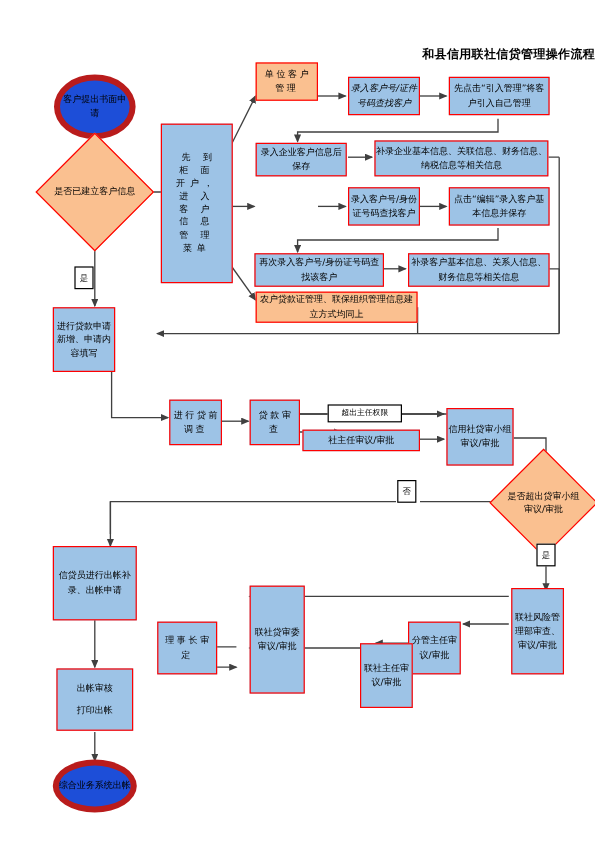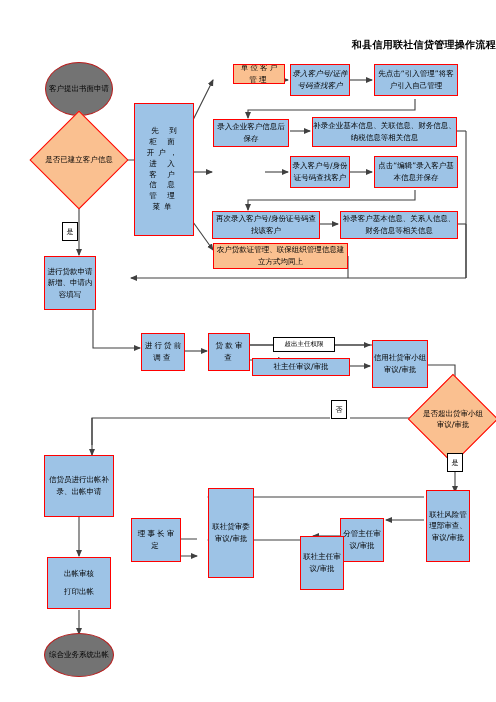--- a/index.html
+++ b/index.html
@@ -38,22 +38,22 @@
   .rect{
     border:1px solid #ff0000;
     background:#9dc3e6;
   }
   .rect.orange{background:#fac090;}
   .rect.plain{
     border:1px solid #000000;
     background:#ffffff;
   }
   .circle{
-    border:1px solid #b91c1c;
-    background:#737373;
+    border:5px solid #b91c1c;
+    background:#1d4ed8;
     border-radius:50%;
   }
   .diamond-wrap{position:absolute;}
   .diamond-wrap .dshape{
     position:absolute;left:0;top:0;width:100%;height:100%;
     background:#fac090;
     border:1px solid #ff0000;
     box-sizing:border-box;
     transform:rotate(45deg);
   }
@@ -169,21 +169,21 @@
 
   <div class="node rect sp3" style="left:134px;top:103px;width:60px;height:133px;white-space:pre-line;line-height:1.45;">先 到
 柜 面
 开户，
 进 入
 客 户
 信 息
 管 理
 菜单</div>
 
-  <div class="node rect orange sp" style="left:213px;top:64px;width:52px;height:20px;margin-left:20px;">单位客户管理</div>
+  <div class="node rect orange sp" style="left:213px;top:52px;width:52px;height:32px;">单位客户管理</div>
   <div class="node rect" style="left:290px;top:64px;width:60px;height:32px;font-style:italic;">录入客户号/证件号码查找客户</div>
   <div class="node rect" style="left:374px;top:64px;width:84px;height:32px;">先点击“引入管理”将客户引入自己管理</div>
 
   <div class="node rect" style="left:213px;top:119px;width:76px;height:28px;">录入企业客户信息后保存</div>
   <div class="node rect" style="left:312px;top:117px;width:145px;height:30px;">补录企业基本信息、关联信息、财务信息、纳税信息等相关信息</div>
 
   <div class="node rect" style="left:290px;top:156px;width:60px;height:32px;">录入客户号/身份证号码查找客户</div>
   <div class="node rect" style="left:374px;top:156px;width:84px;height:32px;">点击“编辑”录入客户基本信息并保存</div>
 
   <div class="node rect" style="left:212px;top:211px;width:108px;height:28px;">再次录入客户号/身份证号码查找该客户</div>

